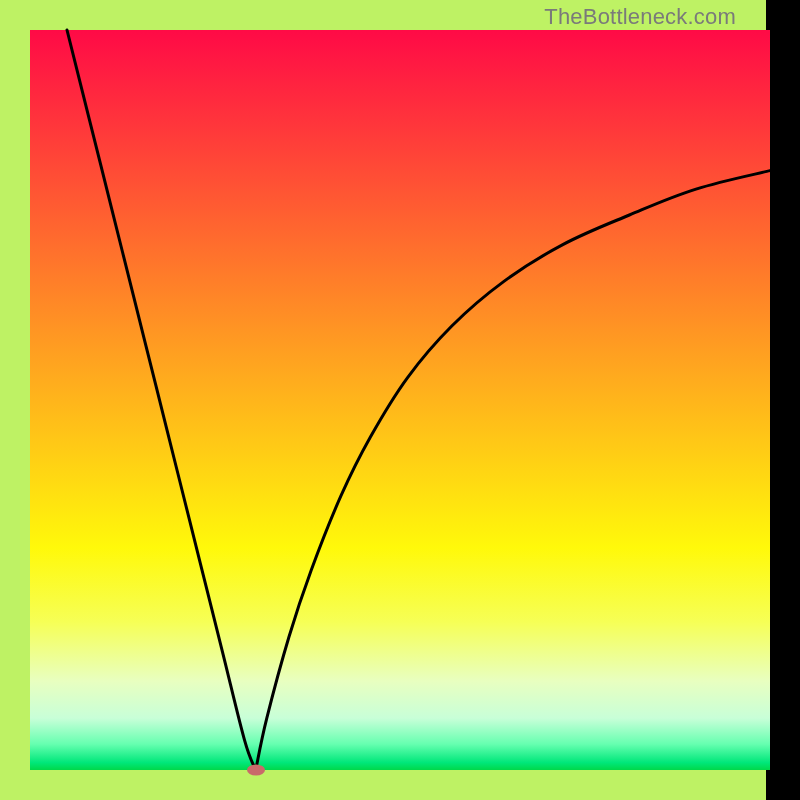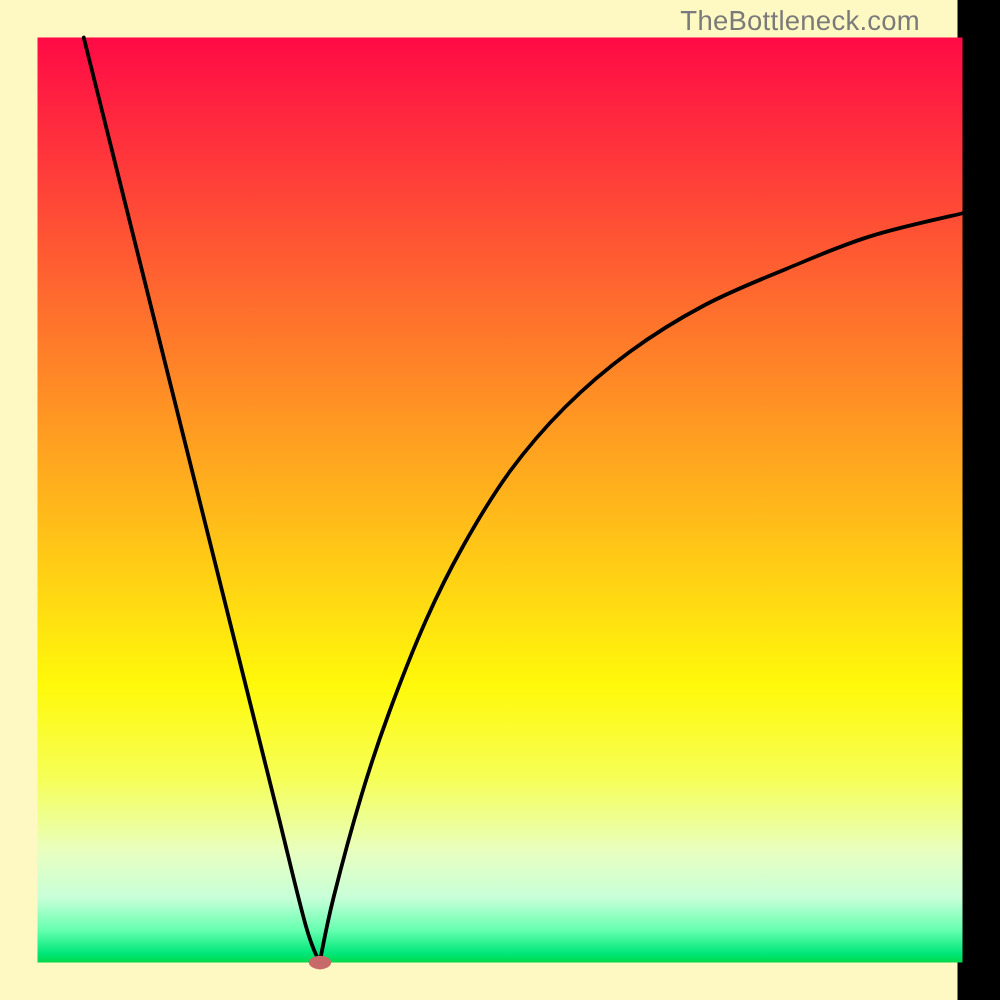--- a/index.html
+++ b/index.html
@@ -1,21 +1,21 @@
 <!DOCTYPE html>
 <html><head>
 <meta charset="utf-8">
 <style>
   * { margin: 0; padding: 0; box-sizing: border-box; }
   html, body { width: 800px; height: 800px; overflow: hidden; background: #000; }
   .frame {
     position: relative;
     width: 766px;
     height: 800px;
-    background: #fef9c3;
+    background: #bef264;
     padding-left: 20px;
   }
   .plot-area {
     position: absolute;
     left: 30px;
     top: 30px;
     width: 740px;
     height: 740px;
     background: linear-gradient(to bottom,
       #ff0a46 0%,

